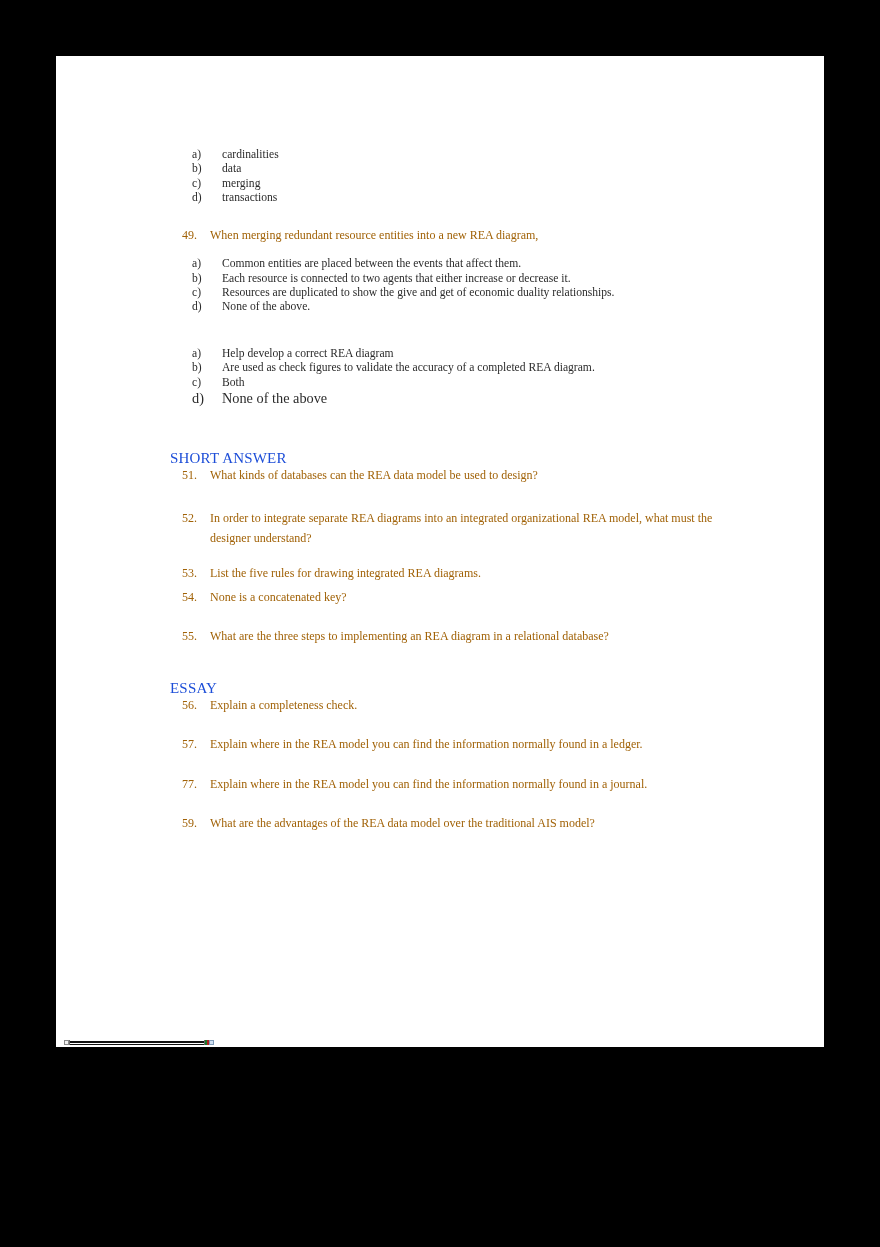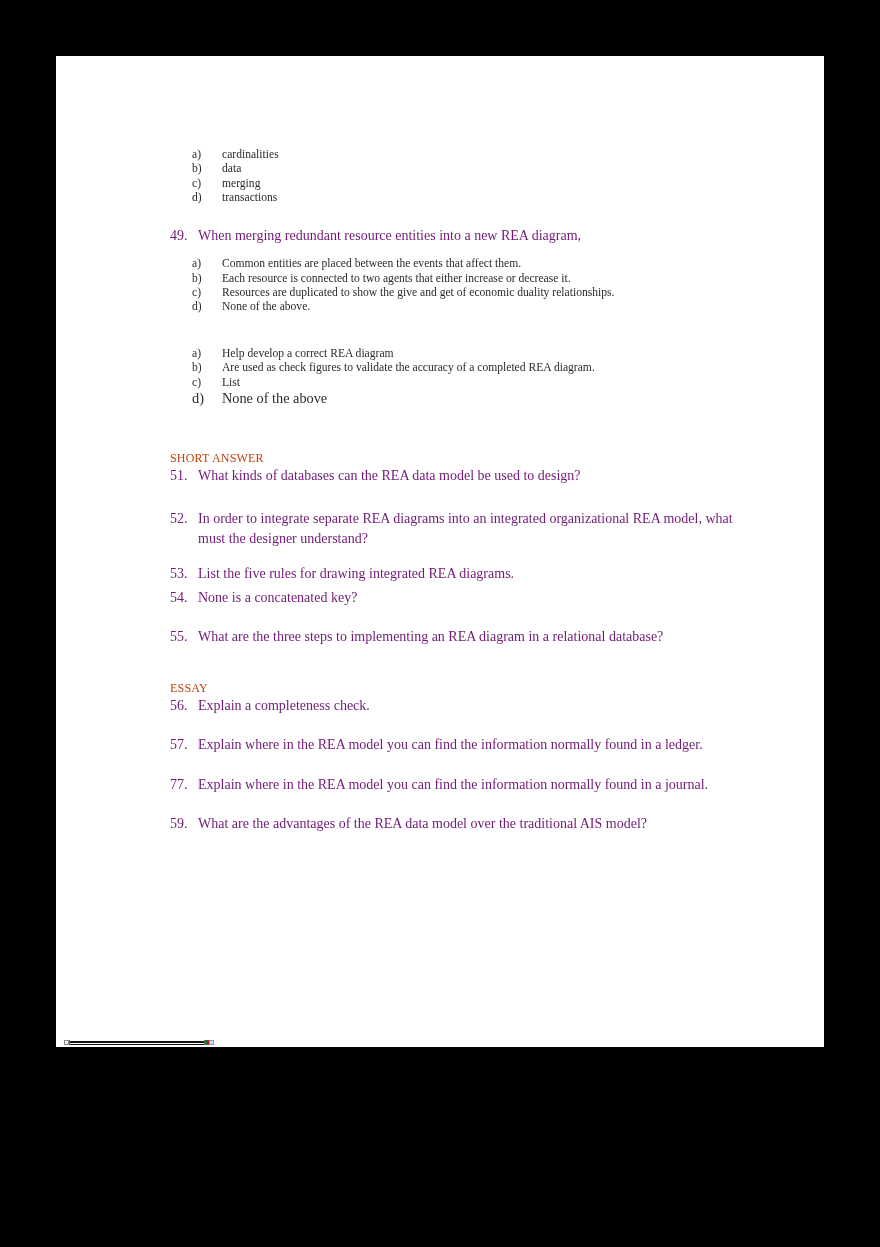--- a/index.html
+++ b/index.html
@@ -32,23 +32,24 @@
     position: absolute;
     left: 114px;   
     top: 92px;     
     width: 580px;
   }
 
   
   .q {
     position: relative;
     padding-left: 28px;
-    font-size: 14px;
+    font-size: 12px;
     line-height: 19.5px;
-    color: #701a75;
+    color: #a16207;
+    margin-left: 12px;
   }
   .q .num {
     position: absolute;
     left: 0;
     top: 0;
     width: 24px;
     text-align: left;
   }
   .q .stem {
     display: block;
@@ -73,24 +74,24 @@
     top: 0;
   }
   
   .opts li.big {
     font-size: 14.3px;
     line-height: 17px;
   }
 
   
   .section-head {
-    font-size: 12px;
+    font-size: 15px;
     line-height: 15px;
     letter-spacing: 0.2px;
-    color: #c2410c;
+    color: #1d4ed8;
   }
 
   
   .sp-4  { height: 4px; }
   .sp-12 { height: 12px; }
   .sp-16 { height: 16px; }
   .sp-20 { height: 20px; }
   .sp-24 { height: 24px; }
   .sp-34 { height: 34px; }
   .sp-44 { height: 44px; }
@@ -207,21 +208,21 @@
       <li>
         <span class="letter">a)</span>
         <span>Help develop a correct REA diagram</span>
       </li>
       <li>
         <span class="letter">b)</span>
         <span>Are used as check figures to validate the accuracy of a completed REA diagram.</span>
       </li>
       <li>
         <span class="letter">c)</span>
-        <span>List</span>
+        <span>Both</span>
       </li>
       <li class="big">
         <span class="letter">d)</span>
         <span>None of the above</span>
       </li>
     </ul>
 
     <div class="sp-44"></div>
 
     <div class="section-head">SHORT ANSWER</div>

